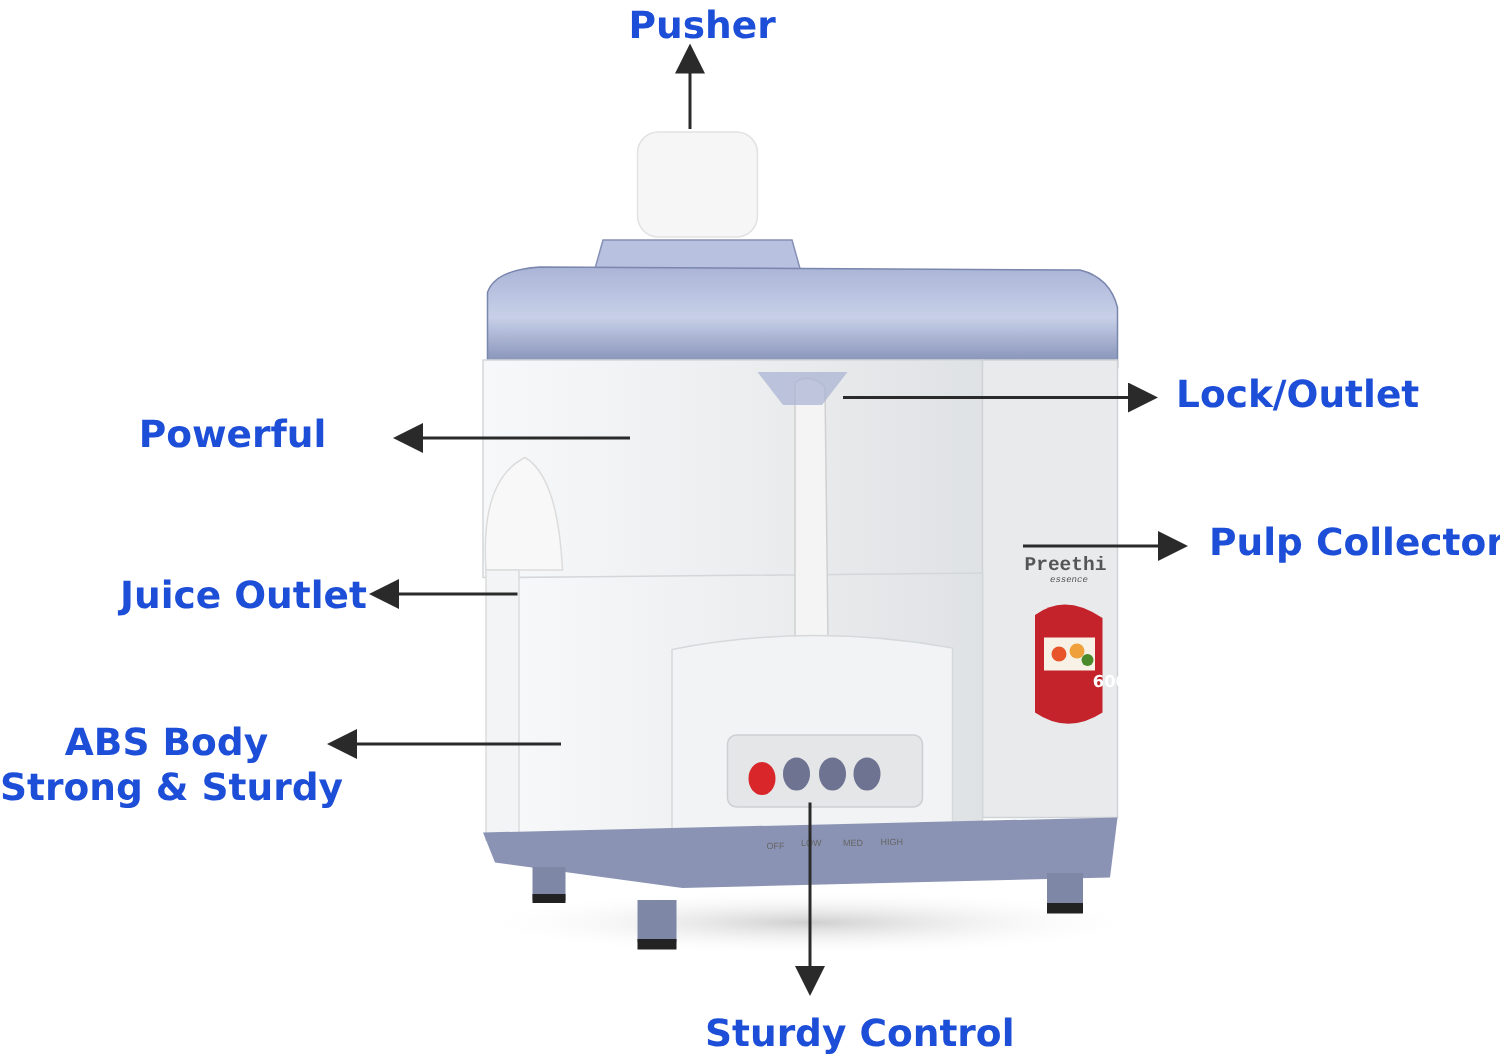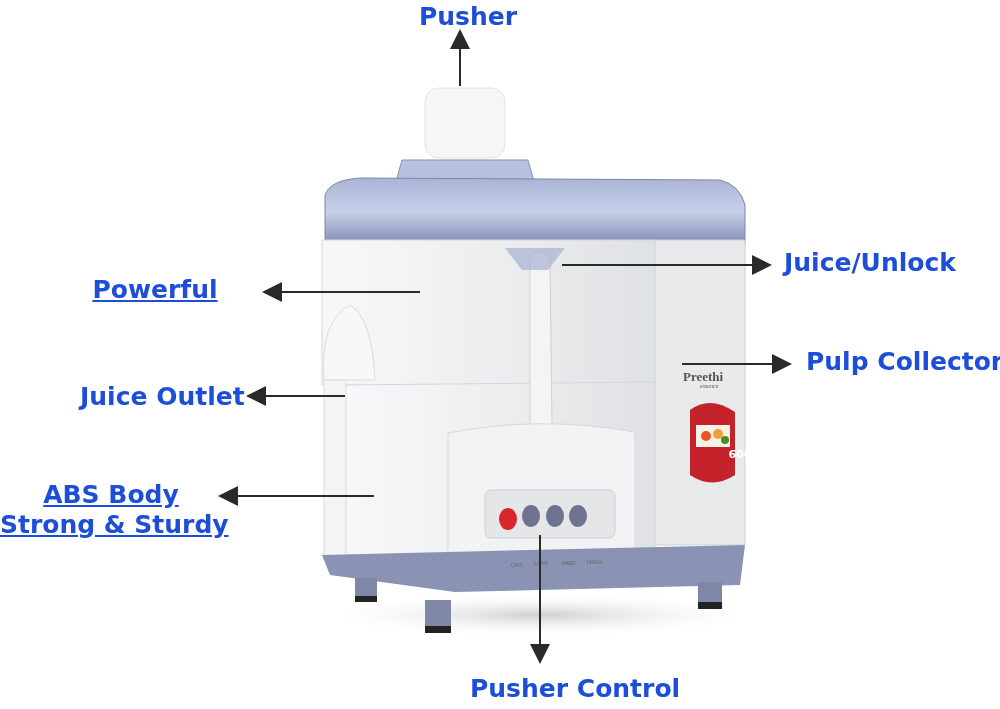--- a/index.html
+++ b/index.html
@@ -1,22 +1,22 @@
 <!DOCTYPE html>
 <html><head>
 <meta charset="utf-8">
 <style>
   html, body { margin: 0; padding: 0; background: #ffffff; }
   body { width: 1000px; height: 709px; position: relative; overflow: hidden;
          font-family: "DejaVu Sans", "Liberation Sans", sans-serif; }
   .label { position: absolute; font-weight: bold; color: #1d4ed8; font-size: 25px; line-height: 30px; white-space: nowrap; }
-  .label.center { text-align: center; text-decoration: underline; }
+  .label.center { text-align: center; }
   svg.arrows { position: absolute; left: 0; top: 0; }
   .product { position: absolute; left: 0; top: 0; }
-  .brand { position: absolute; font-family: Liberation Serif, serif; font-weight: bold; color: #555; }
+  .brand { position: absolute; font-family: Liberation Mono, monospace; font-weight: bold; color: #555; }
   .speed-lbl { position: absolute; font-size: 6px; color: #666; font-family: "Liberation Sans", sans-serif; }
   .badge-text { position: absolute; color: #fff; font-weight: bold; text-align: center; }
 </style>
 </head>
 <body>
 
 <svg class="product" width="1000" height="709" viewBox="0 0 1000 709">
   <defs>
     <linearGradient id="bodyGrad" x1="0" x2="1" y1="0" y2="0">
       <stop offset="0" stop-color="#f7f8f9"></stop>
@@ -100,23 +100,23 @@
     <line x1="562" y1="265" x2="768" y2="265" marker-end="url(#ah)"></line>
     <line x1="420" y1="292" x2="266" y2="292" marker-end="url(#ah)"></line>
     <line x1="682" y1="364" x2="788" y2="364" marker-end="url(#ah)"></line>
     <line x1="345" y1="396" x2="250" y2="396" marker-end="url(#ah)"></line>
     <line x1="374" y1="496" x2="222" y2="496" marker-end="url(#ah)"></line>
     <line x1="540" y1="535" x2="540" y2="660" marker-end="url(#ah)"></line>
   </g>
 </svg>
 
 <div class="label" style="left:419px; top:2px;">Pusher</div>
-<div class="label" style="left:784px; top:248px;">Juice/Unlock</div>
+<div class="label" style="left:784px; top:248px;">Lock/Outlet</div>
 <div class="label center" style="left:40px; top:275px; width:230px;">
   <div>Powerful</div>
 </div>
 <div class="label" style="left:806px; top:347px;">Pulp Collector</div>
 <div class="label" style="left:80px; top:382px;">Juice Outlet</div>
 <div class="label center" style="left:0px; top:480px; width:222px;">
   <div>ABS Body</div>
   <div>Strong &amp; Sturdy</div>
 </div>
-<div class="label" style="left:470px; top:674px;">Pusher Control</div>
+<div class="label" style="left:470px; top:674px;">Sturdy Control</div>
 
 </body></html>

